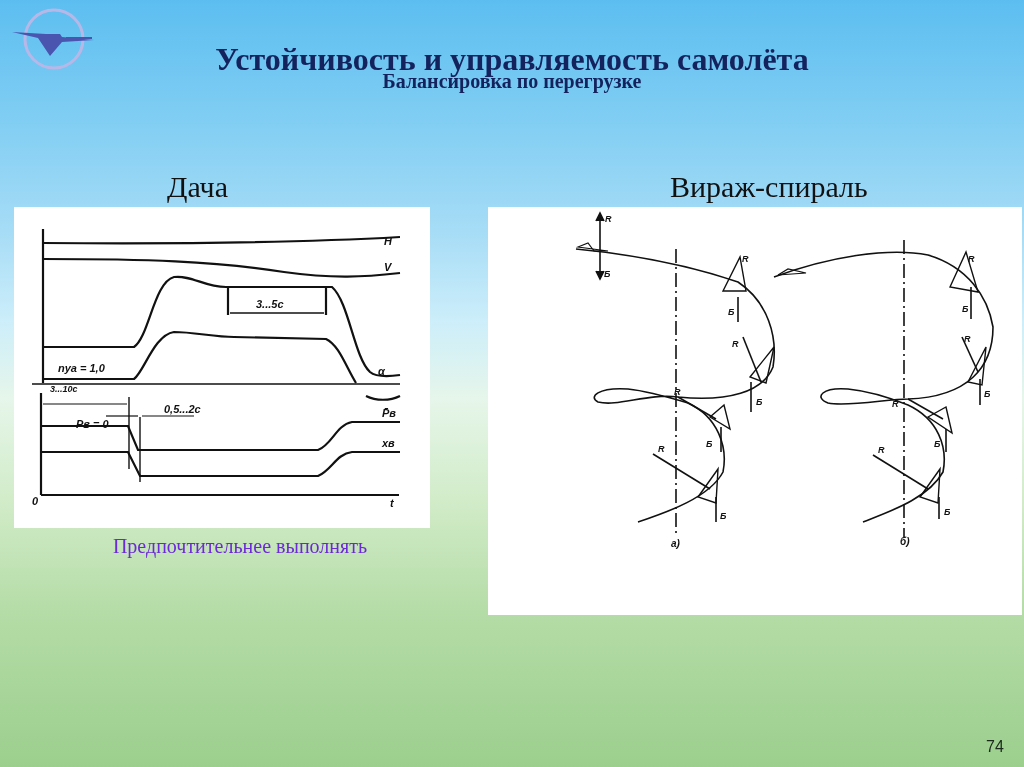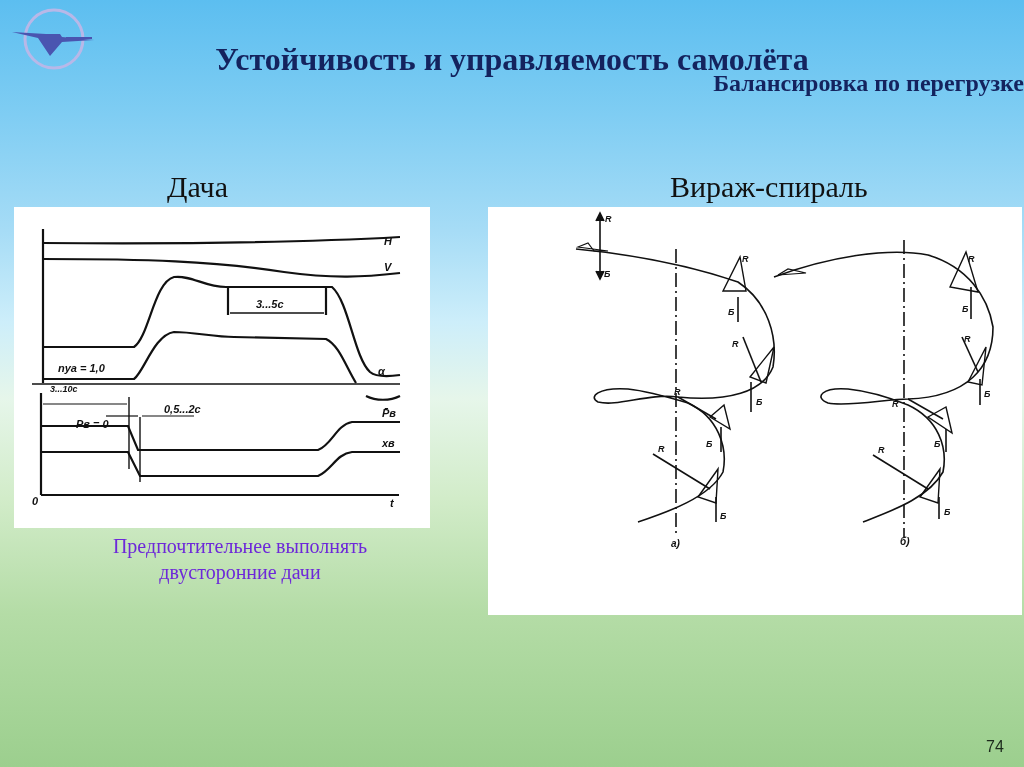--- a/index.html
+++ b/index.html
@@ -11,22 +11,22 @@
     font-family: "Liberation Serif", serif;
   }
   .logo { position:absolute; left:6px; top:4px; width:88px; height:70px; }
   .title {
     position:absolute; left:0; width:1024px; top:12px; text-align:center;
     font-weight:bold; font-size:32px; color:#14235e;
     font-family: "Liberation Serif", serif;
     margin-top: 29px;
   }
   .subtitle {
-    position:absolute; left:0; width:1024px; top:70px; text-align:right;
-    font-weight:bold; font-size:24px; color:#14235e;
+    position:absolute; left:0; width:1024px; top:70px; text-align:center;
+    font-weight:bold; font-size:20px; color:#14235e;
   }
   .label-left { position:absolute; left:167px; top:170px; font-size:30px; color:#111; }
   .label-right { position:absolute; left:670px; top:170px; font-size:30px; color:#111; }
   .panel-left {
     position:absolute; left:14px; top:207px; width:416px; height:321px; background:#fff;
   }
   .panel-right {
     position:absolute; left:488px; top:207px; width:534px; height:408px; background:#fff;
   }
   .note {
@@ -106,21 +106,20 @@
       <text x="368" y="210">P̄в</text>
       <text x="368" y="240">xв</text>
       <text x="18" y="298">0</text>
       <text x="376" y="300">t</text>
     </g>
   </svg>
 </div>
 
 <div class="note">
   <div>Предпочтительнее выполнять</div>
-  <div>двусторонние дачи</div>
 </div>
 
 <div class="panel-right">
   <svg width="534" height="408" viewBox="0 0 534 408" fill="none" stroke="#111" stroke-width="1.6">
 
     <g>
       <line x1="188" y1="42" x2="188" y2="330" stroke-dasharray="14 4 2 4"></line>
       <path d="M88 42 C150 48 200 58 250 75 C280 95 290 130 285 160 C275 185 240 195 190 190 C160 186 130 200 110 195 C100 190 110 180 140 182 C160 184 180 190 200 196 C230 210 240 240 235 265 C222 290 180 305 150 315"></path>
       <line x1="112" y1="8" x2="112" y2="72"></line>
       <path d="M108 14 L112 6 L116 14" fill="#111"></path>

